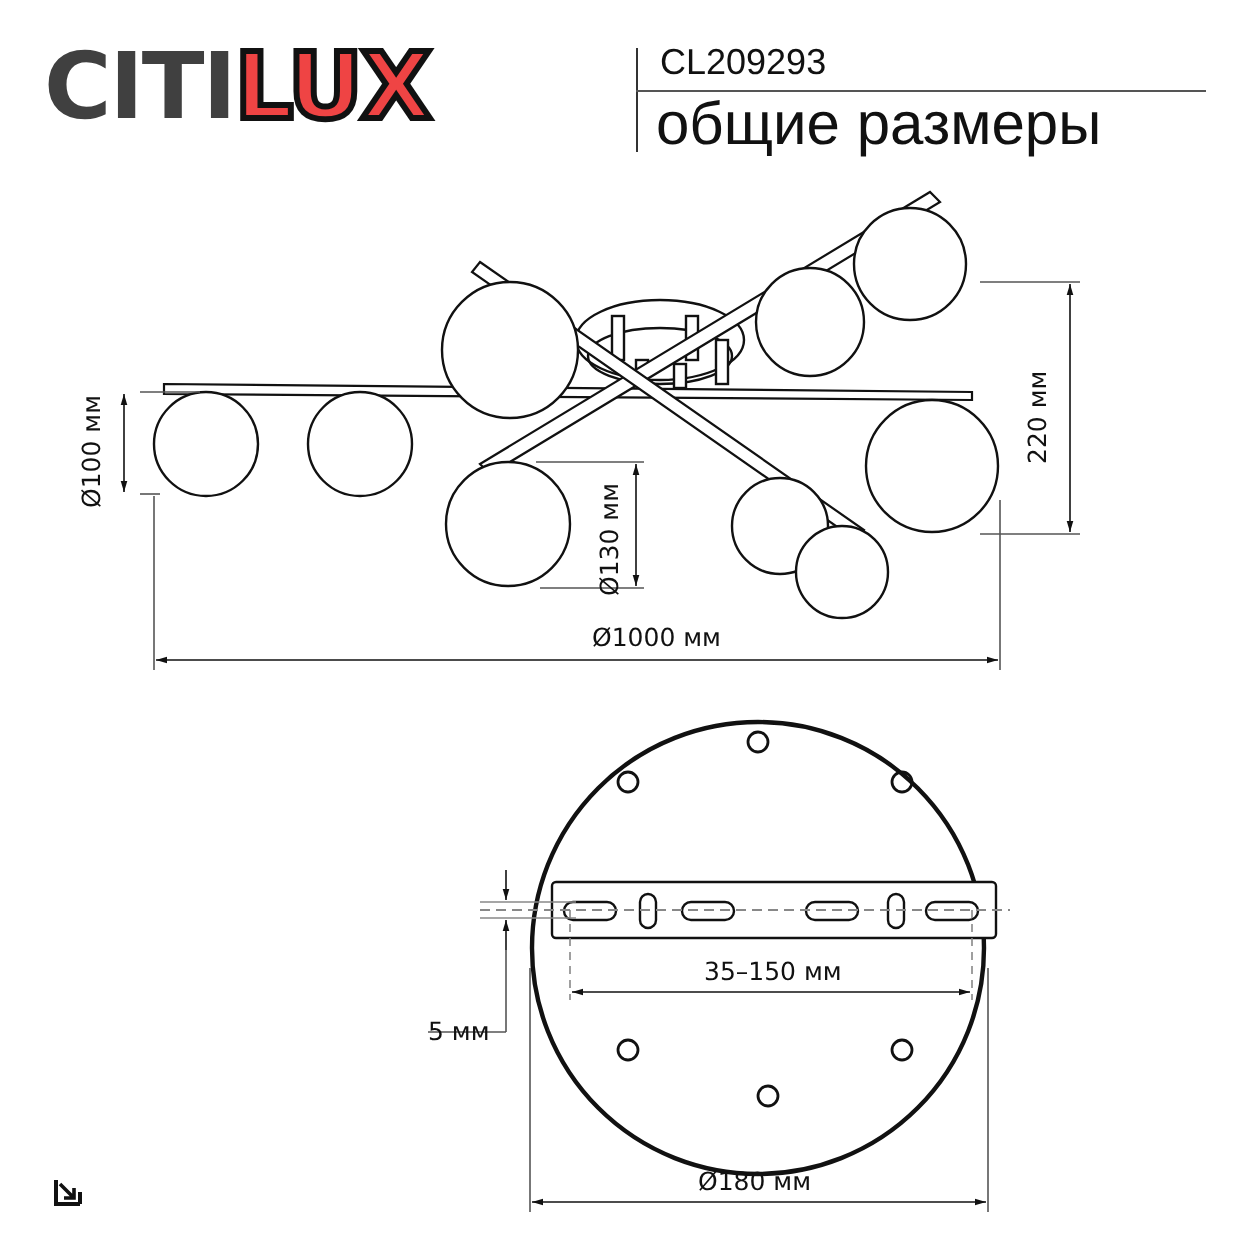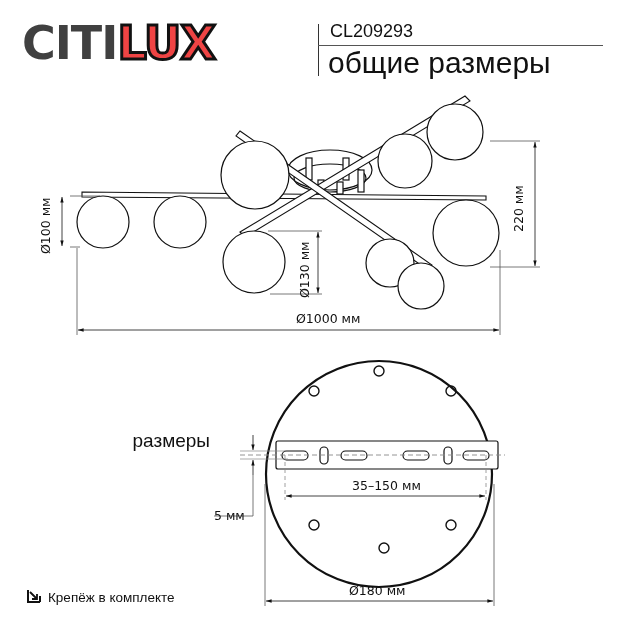--- a/index.html
+++ b/index.html
@@ -132,25 +132,23 @@
 
 <div class="abs dim vert" style="left:38px; top:254px;">Ø100 мм</div>
 <div class="abs dim vert" style="left:297px; top:298px;">Ø130 мм</div>
 <div class="abs dim vert" style="left:511px; top:232px;">220 мм</div>
 <div class="abs dim" style="left:248px; top:311px;margin-left:48px;">Ø1000 мм</div>
 <div class="abs dim" style="left:352px; top:478px;">35–150 мм</div>
 <div class="abs dim" style="left:214px; top:508px;">5 мм</div>
 <div class="abs dim" style="left:349px; top:583px;">Ø180 мм</div>
 
 <div class="abs mount-label">
-  <div>размеры</div>
 </div>
 
 <div class="abs kit">
   <span>
     <svg width="16" height="16" viewBox="0 0 16 16" style="position:static;">
       <path d="M2 2 V14 H14" fill="none" stroke="#111" stroke-width="2"></path>
       <path d="M4 4 L11 11 M11 6 V11 H6" fill="none" stroke="#111" stroke-width="1.8"></path>
       <path d="M14 8 V14" fill="none" stroke="#111" stroke-width="2"></path>
     </svg>
   </span>
-  <span>Крепёж в комплекте</span>
 </div>
 
 </body></html>

